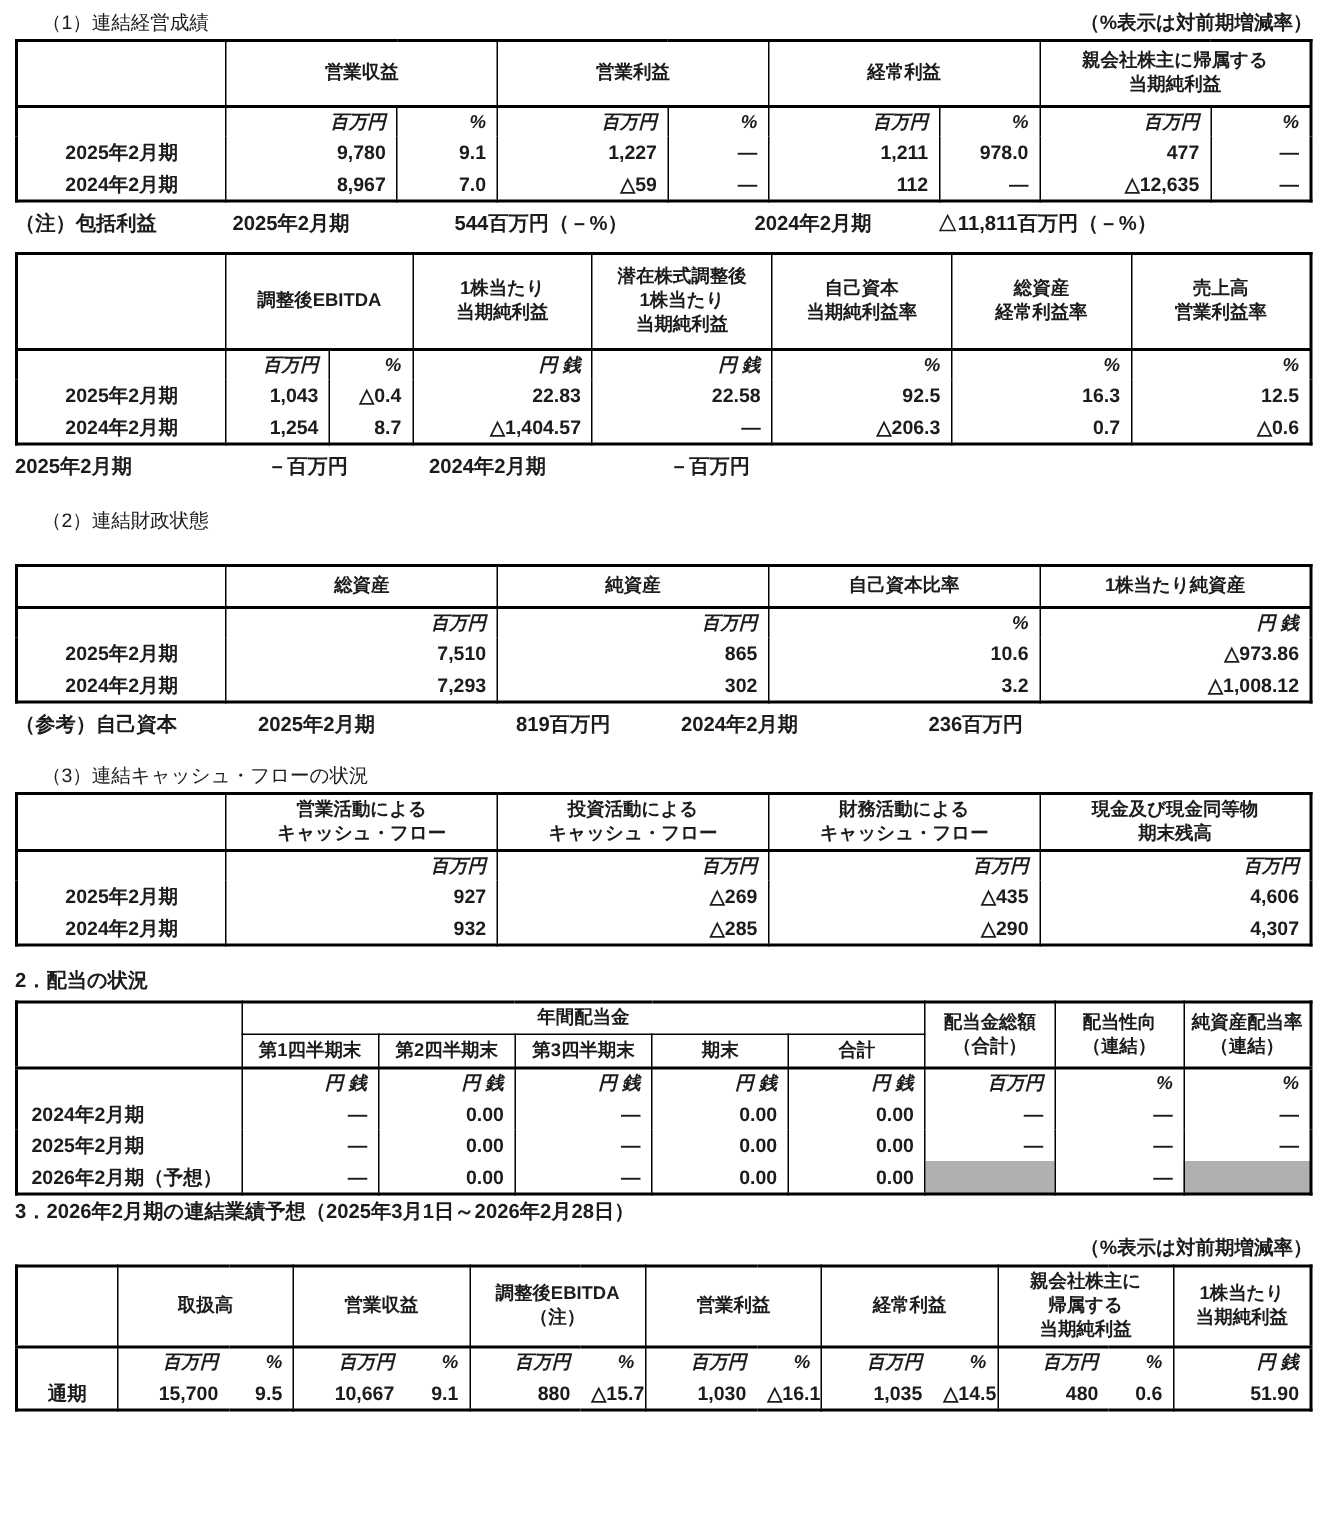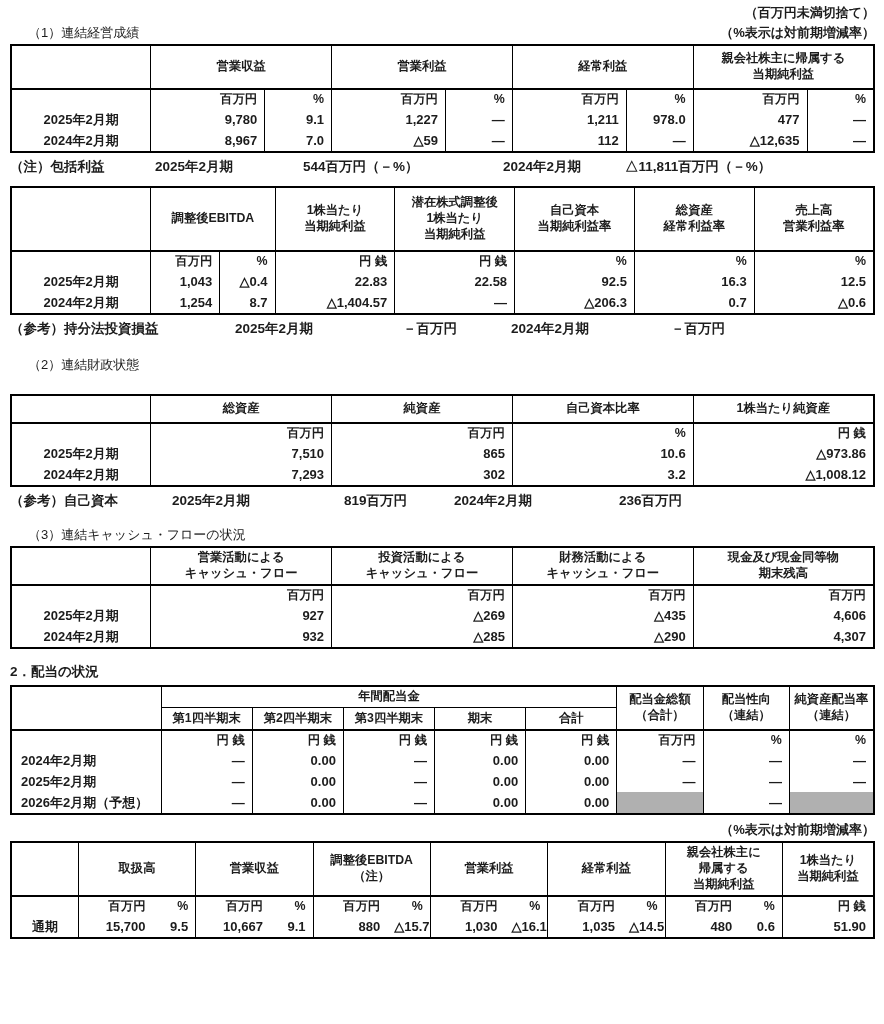--- a/index.html
+++ b/index.html
@@ -13,40 +13,39 @@
 
   .right-note { text-align:right; font-size:13px; margin-bottom:2px; }
   .sec-title { font-size:13.5px; font-weight:700; margin-top:2px; }
   .sub-row { display:flex; justify-content:space-between; align-items:flex-end; margin:2px 0 2px; }
   .sub-title { font-weight:400; padding-left:18px; }
 
   table.t { width:100%; table-layout:fixed; border-collapse:collapse; border:2px solid #000; }
   table.t th { border:1px solid #000; font-size:12.3px; font-weight:600; text-align:center; vertical-align:middle; white-space:pre-line; line-height:1.3; padding:2px 2px; }
   table.t thead { border-bottom:2.5px solid #000; }
   table.t tbody td { border-left:1px solid #000; border-right:1px solid #000; border-top:none; border-bottom:none; font-size:13px; line-height:21px; padding:0 7px; }
-  table.t tr.units td { font-size:12.4px; line-height:19px; }
+  table.t tr.units td { font-size:12.4px; line-height:19px;font-style:italic; }
   td.num { text-align:right; white-space:nowrap; }
   td.lbl { text-align:center; white-space:nowrap; }
   .t-div td.lbl { text-align:left; padding-left:9px; }
   .h44 th { height:44px; } .h64 th { height:64px; } .h28 th { height:28px; } .h42 th { height:32px; } .h48 th { height:48px; }
   .t-div thead th { height:22px; }
   tr.fc td { border-top:2px solid #000; }
   td.gray { background:#b0b0b0; }
   .t-fc td.v { border-right:none; } .t-fc td.p { border-left:none; }
 
   .segline { display:flex; margin:5px 0 10px; font-size:13.5px; }
   .segline span { display:inline-block; white-space:nowrap; }
   .note-p { margin:6px 0 20px; font-size:13.5px; line-height:1.55; white-space:pre-line; }
 </style>
 </head>
 <body>
 
 <div class="page">
 
-  <div class="right-note">（百万円未満切捨て）</div>
 
   <div class="sub-row">
     <div class="sub-title">（1）連結経営成績</div>
     <div>（%表示は対前期増減率）</div>
   </div>
 
   <table class="t">
     <colgroup>
       <col style="width:16.2%">
         <col style="width:13.2%">
@@ -169,21 +168,20 @@
         <td class="num">△1,404.57</td>
         <td class="num">―</td>
         <td class="num">△206.3</td>
         <td class="num">0.7</td>
         <td class="num">△0.6</td>
       </tr>
     </tbody>
   </table>
 
   <div class="segline" style="margin-bottom:18px">
-    <span style="min-width:225px">（参考）持分法投資損益</span>
     <span style="min-width:168px">2025年2月期</span>
     <span style="min-width:108px">－百万円</span>
     <span style="min-width:160px">2024年2月期</span>
     <span>－百万円</span>
   </div>
 
   <div class="sub-title" style="margin-bottom:20px">（2）連結財政状態</div>
   <table class="t">
     <colgroup>
       <col style="width:16.2%">
@@ -355,20 +353,21 @@
         <td class="num">0.00</td>
         <td class="num">0.00</td>
         <td class="num gray"></td>
         <td class="num">―</td>
         <td class="num gray"></td>
       </tr>
     </tbody>
   </table>
 
 
+  <div class="sec-title">3．2026年2月期の連結業績予想（2025年3月1日～2026年2月28日）</div>
   <div class="right-note" style="margin:6px 0 2px">（%表示は対前期増減率）</div>
 
   <table class="t t-fc">
     <colgroup>
       <col style="width:7.8%">
         <col style="width:8.6%">
         <col style="width:5.0%">
         <col style="width:8.6%">
         <col style="width:5.0%">
         <col style="width:8.6%">

